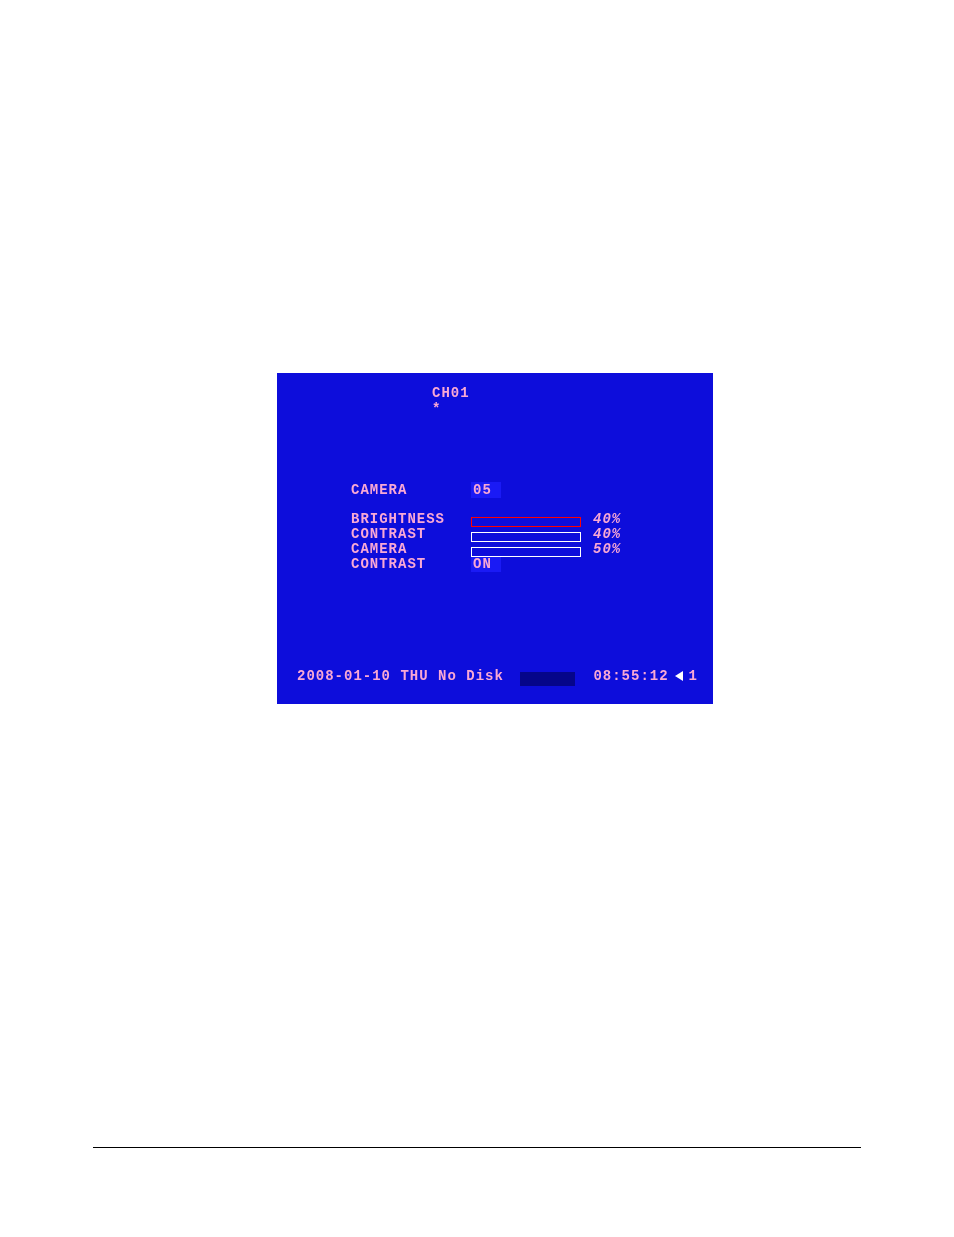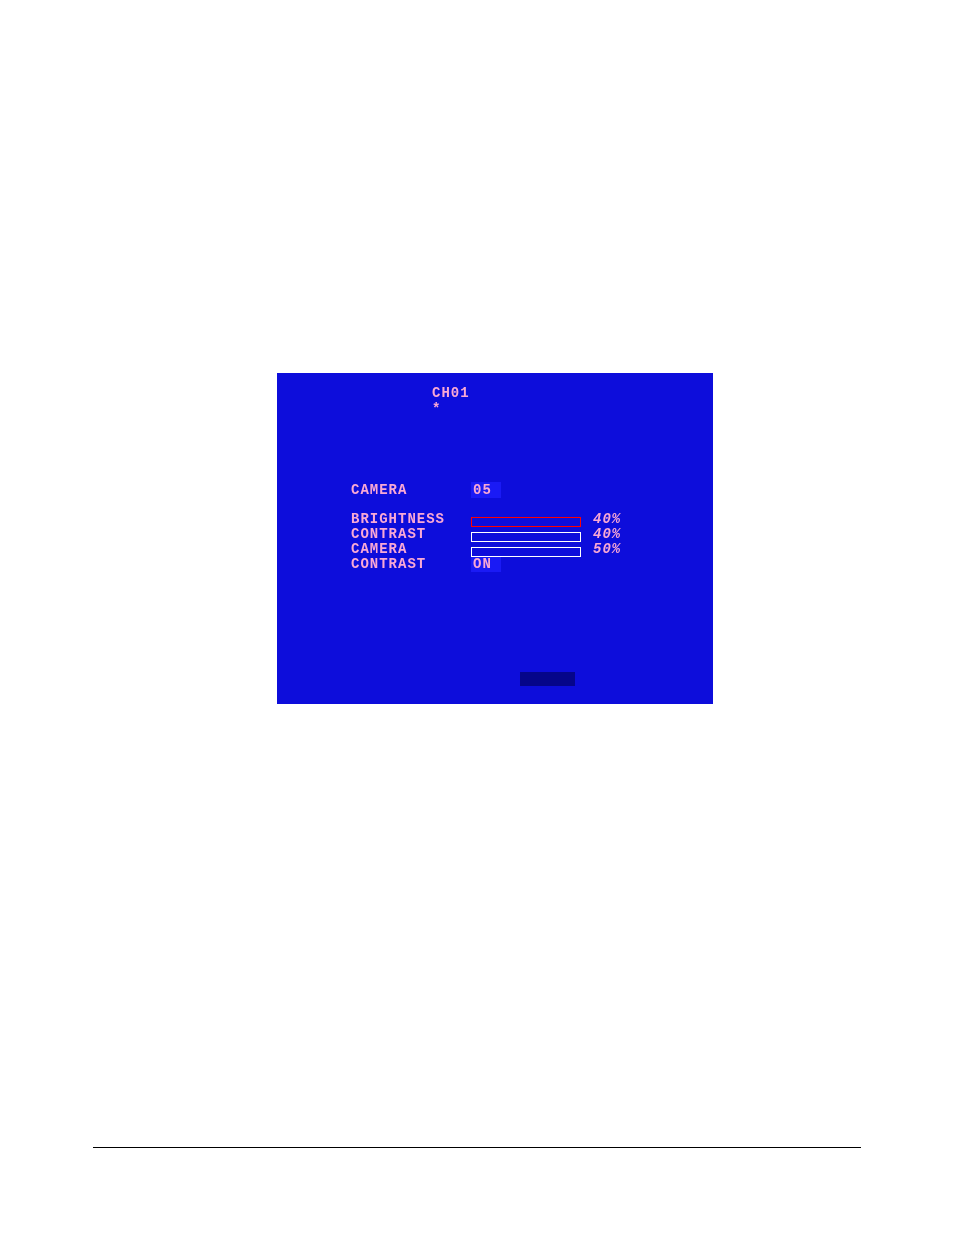--- a/index.html
+++ b/index.html
@@ -163,15 +163,23 @@
     </div>
 
     <div class="row">
       <span class="label">CONTRAST</span>
       <span class="value value-highlight">ON</span>
     </div>
   </div>
 
   <div class="dark-bar"></div>
 
+  <div class="status-bar">
+    <span>2008-01-10 THU No Disk</span>
+    <span class="status-right">
+      <span>08:55:12</span>
+      <span class="speaker-icon"></span>
+      <span>1</span>
+    </span>
+  </div>
 </div>
 
 <div class="footer-line"></div>
 
 </body></html>

